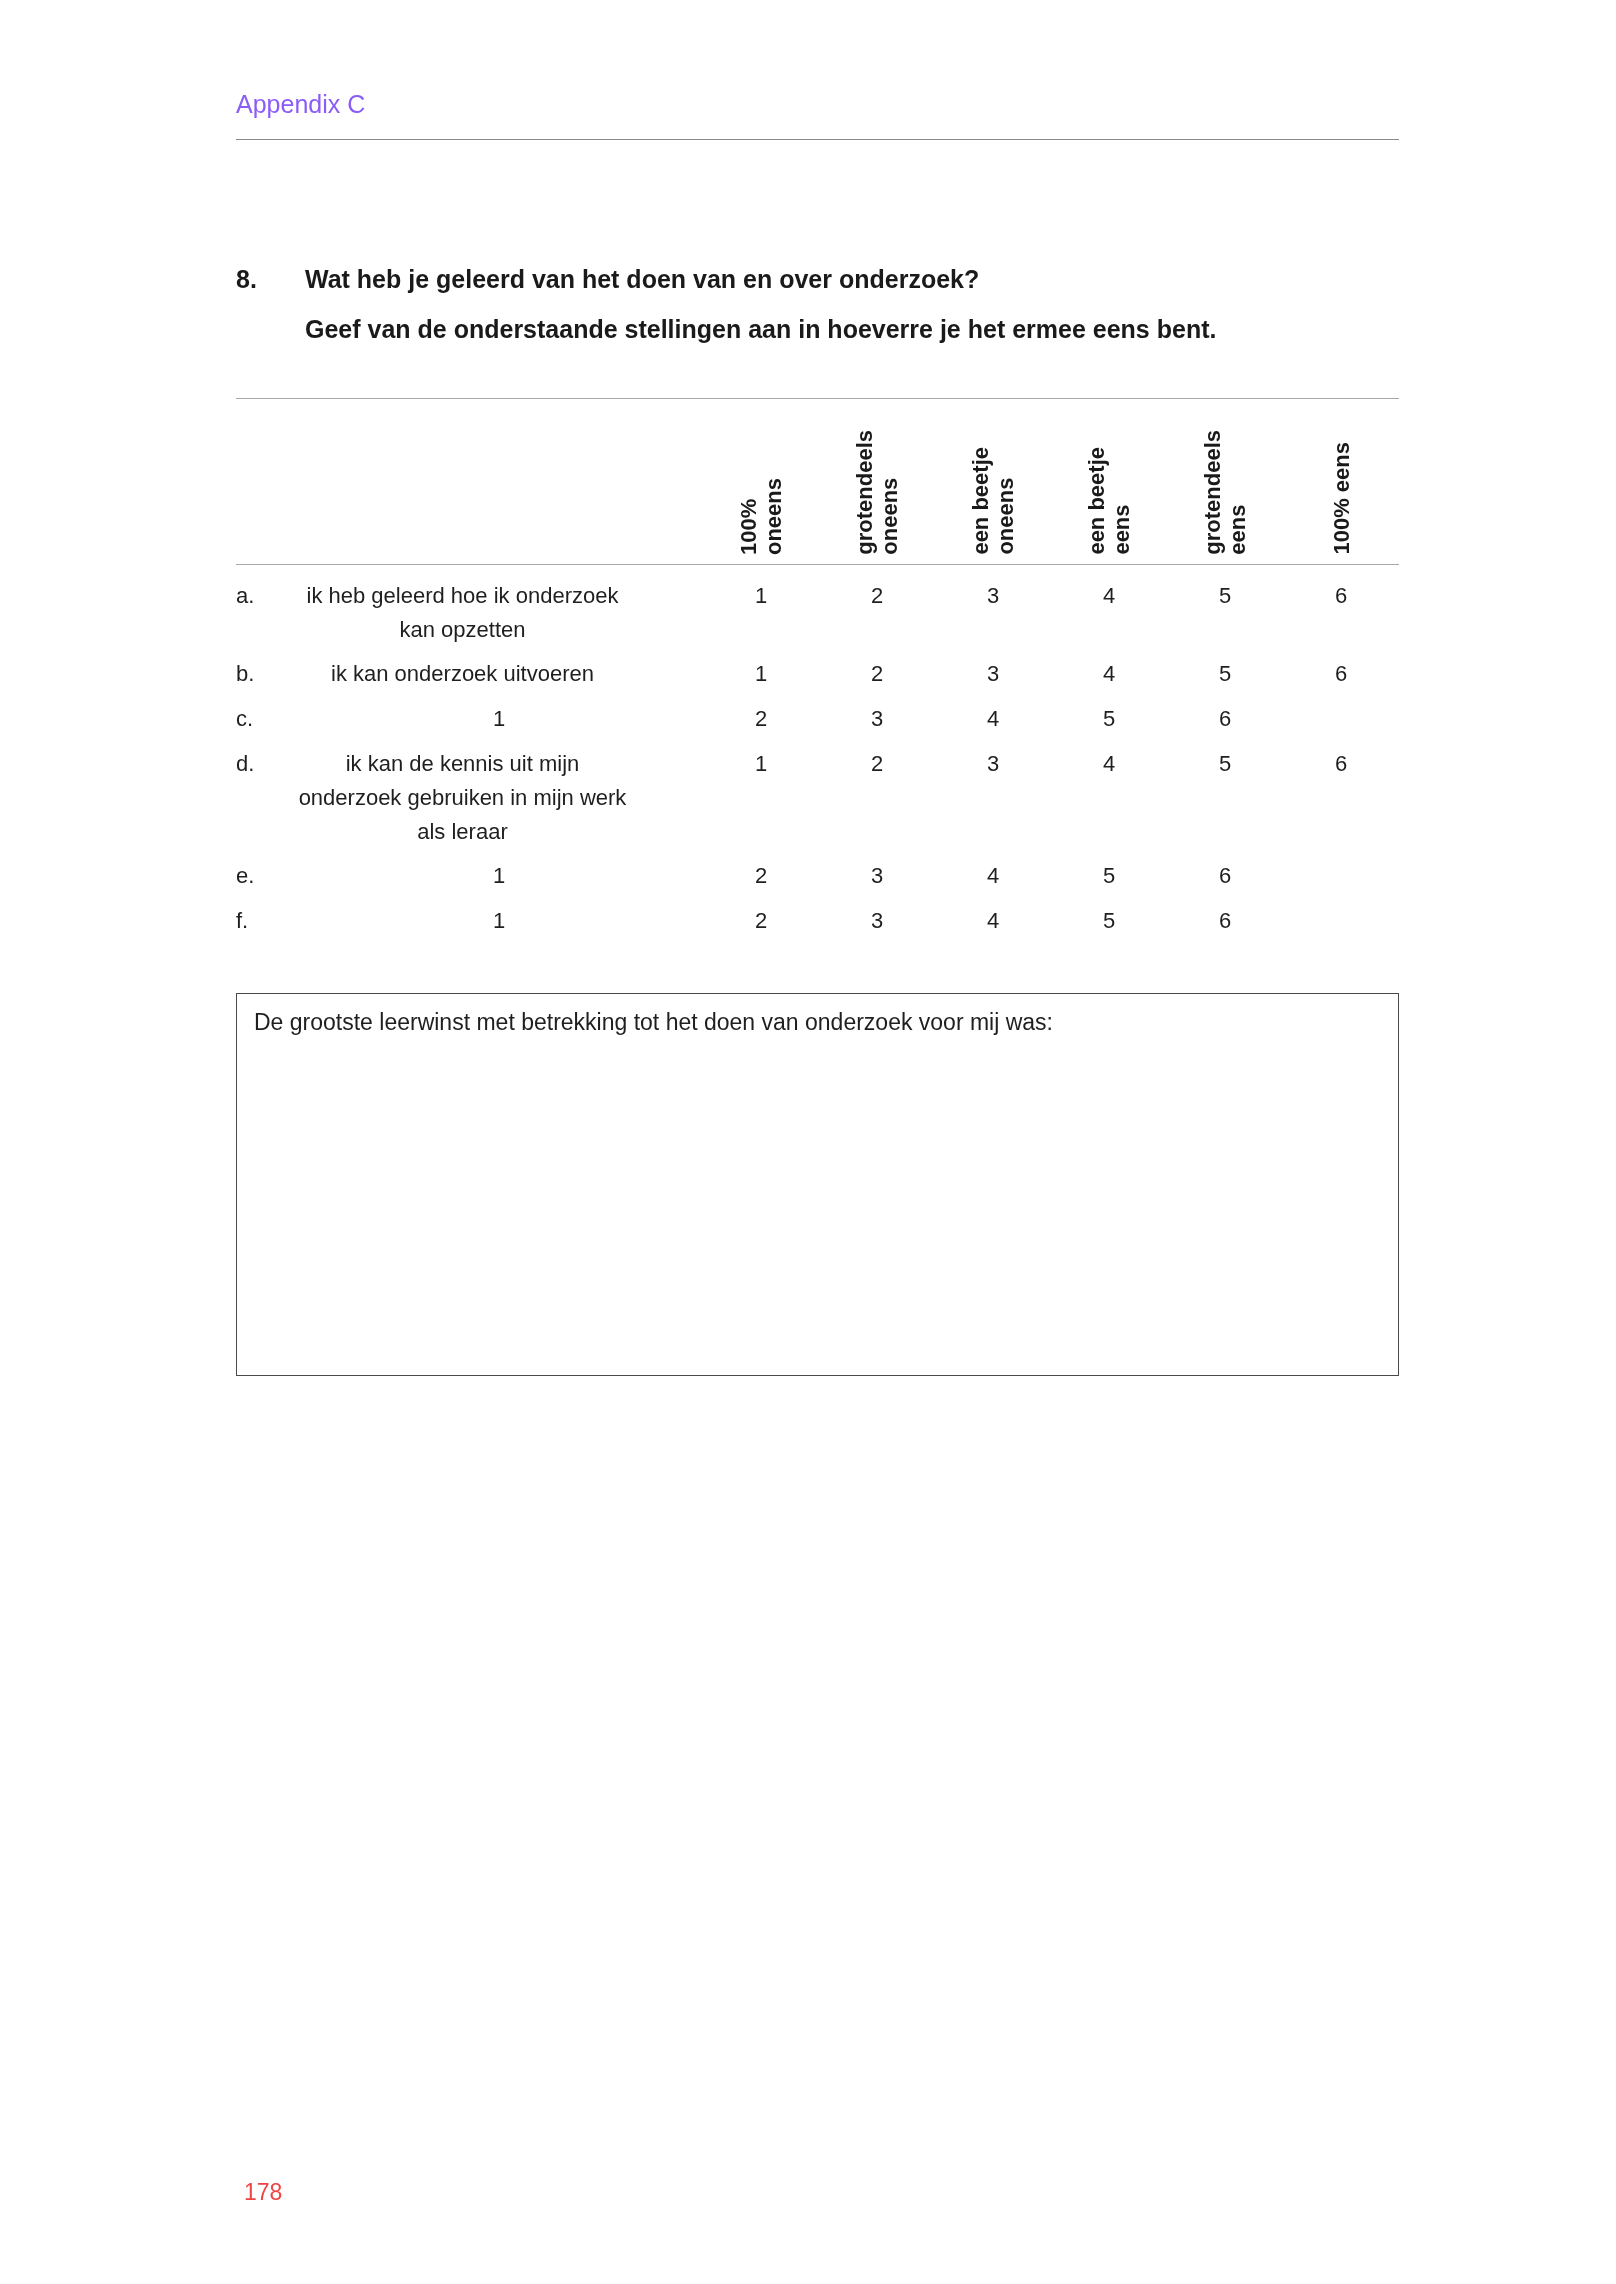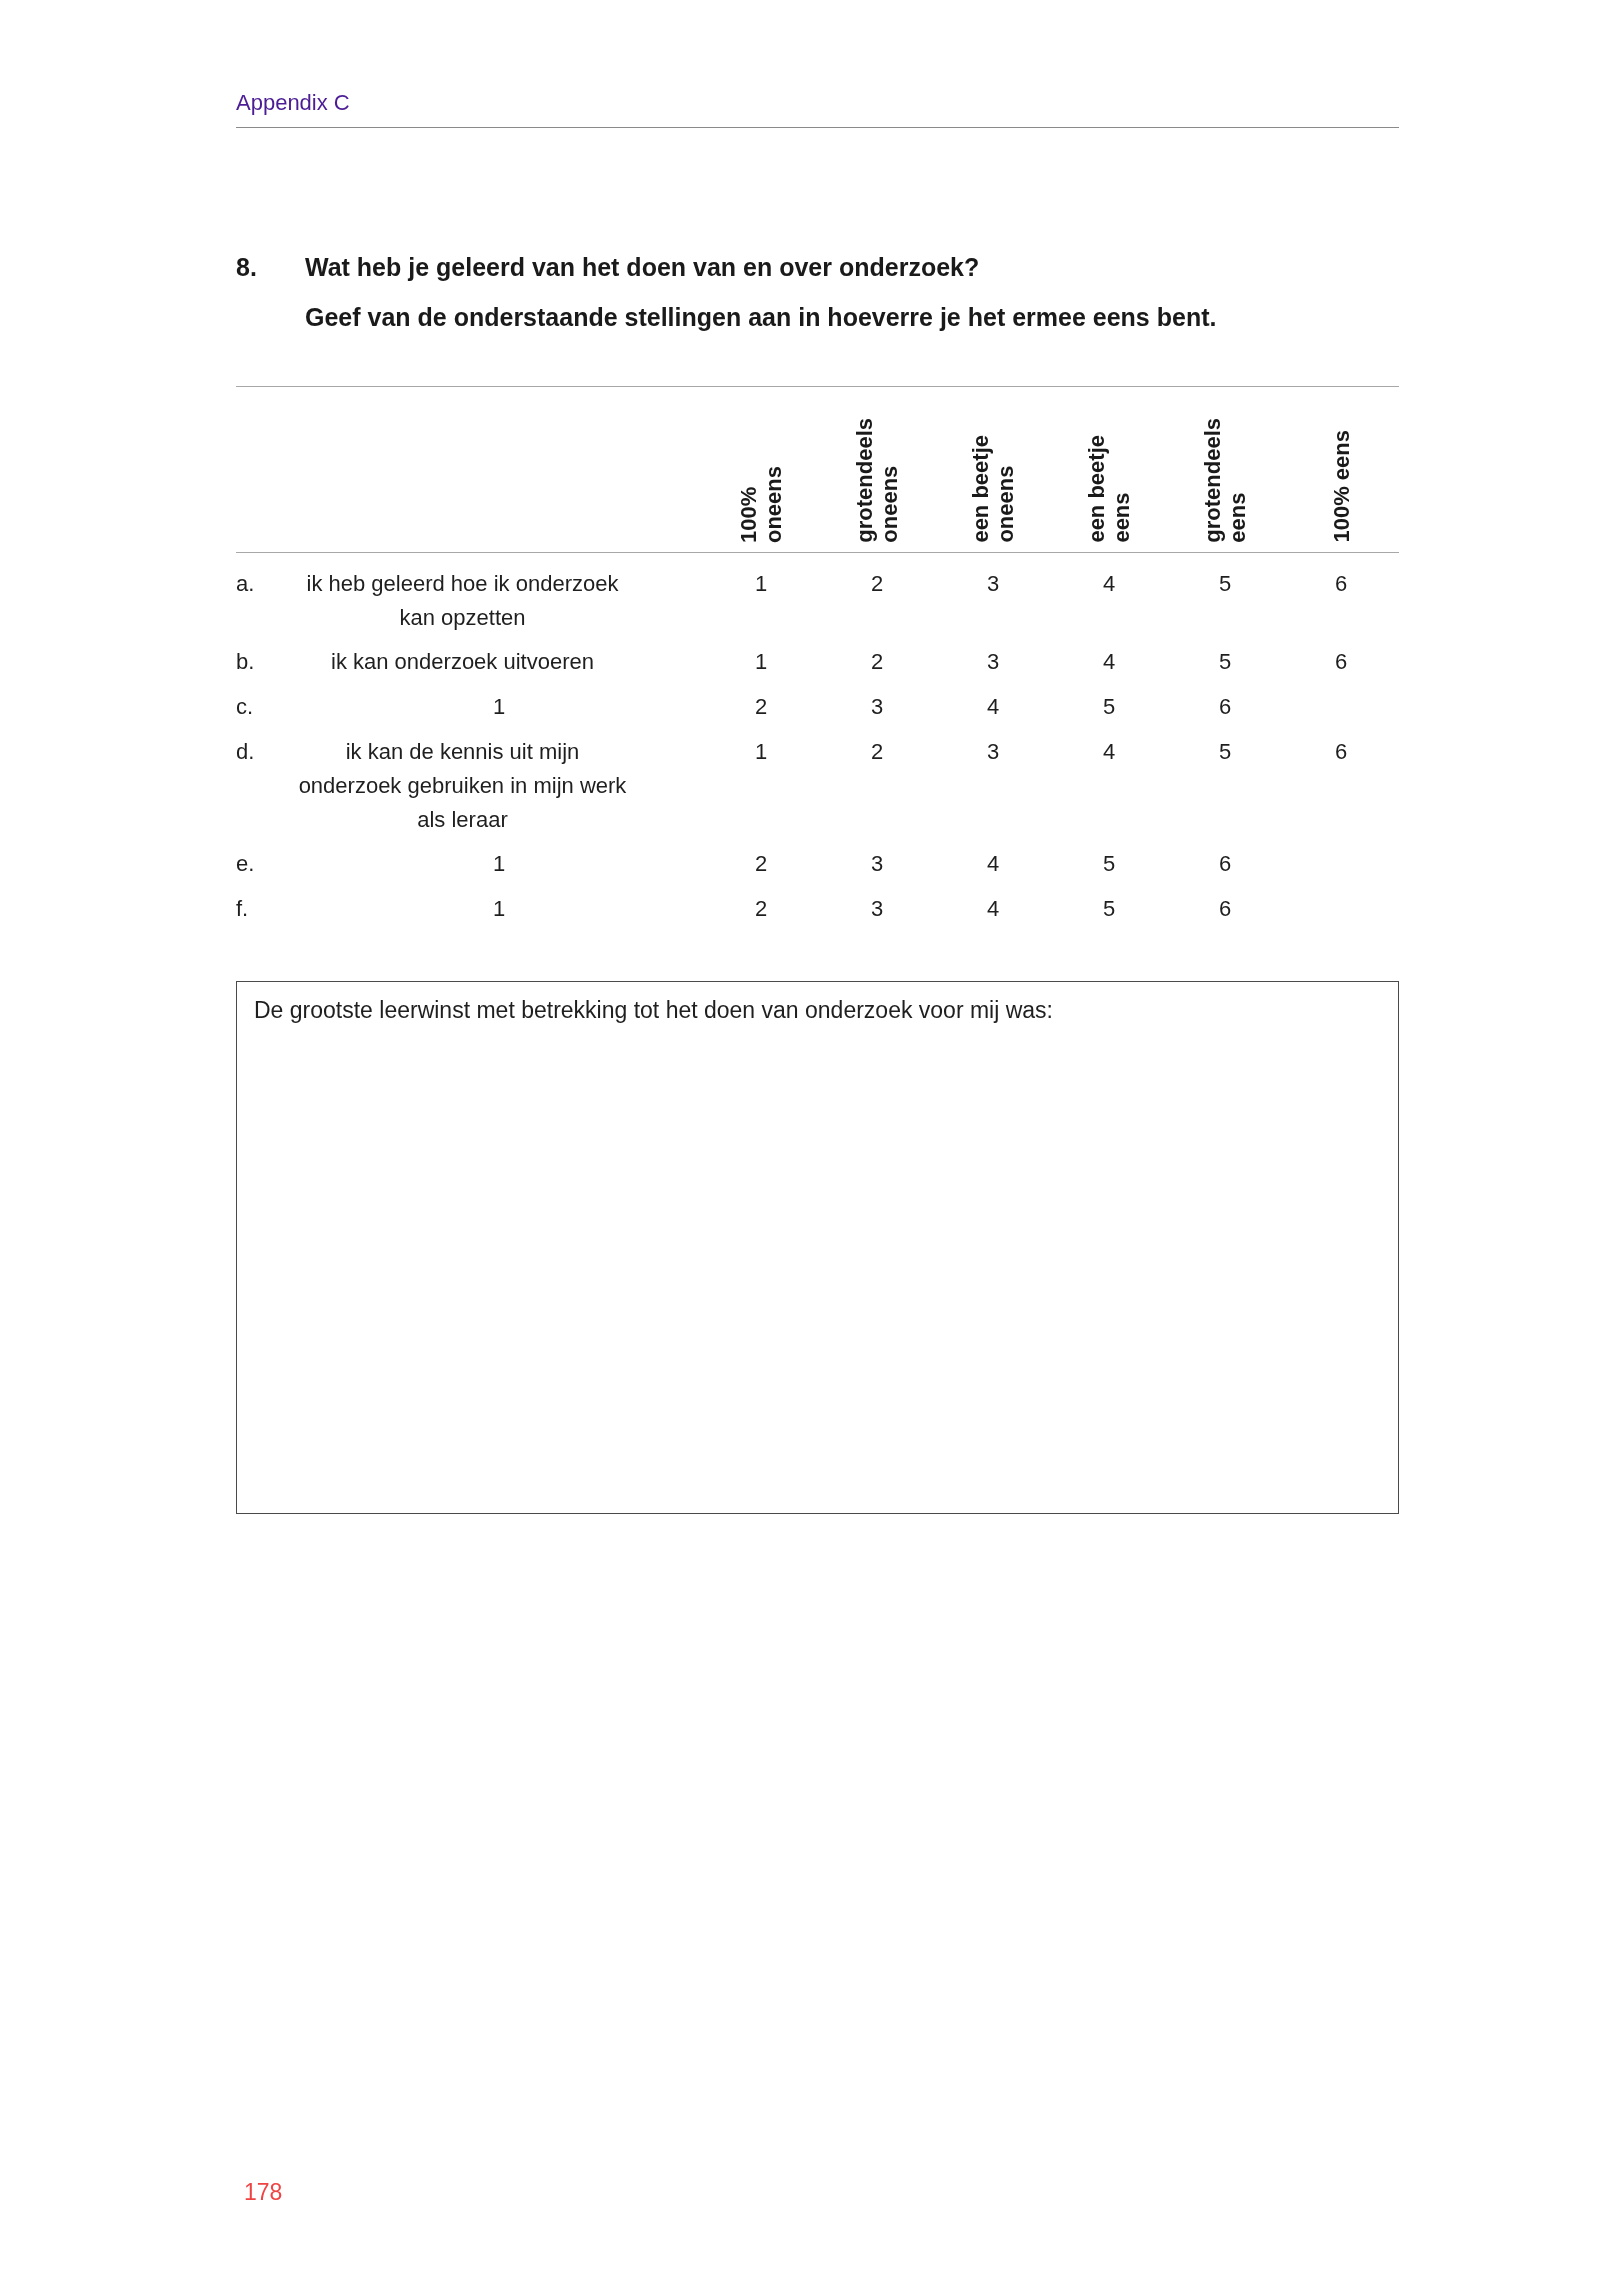--- a/index.html
+++ b/index.html
@@ -10,23 +10,23 @@
   }
   .page {
     position: relative;
     width: 1616px;
     height: 2284px;
     background: #ffffff;
     padding: 90px 217px 0 236px;
   }
   
   .running-header {
-    font-size: 22px;
-    color: #4c1d95;
-    padding-bottom: 11px;
+    font-size: 25px;
+    color: #8b5cf6;
+    padding-bottom: 20px;
     border-bottom: 1.5px solid #8a8a8a;
   }
   
   .question-block {
     display: flex;
     margin-top: 114px;
   }
   .q-number {
     width: 69px;
     flex: 0 0 69px;
@@ -88,21 +88,21 @@
   .letter { }
   .statement { padding-right: 73px; text-align: center; }
   .num {
     text-align: center;
     align-self: start;
   }
   
   .open-box {
     margin-top: 55px;
     width: 1163px;
-    height: 533px;
+    height: 383px;
     border: 1.5px solid #4a4a4a;
     padding: 12px 17px;
     font-size: 23px;
     color: #1f1f1f;
     line-height: 33px;
   }
   
   .page-number {
     position: absolute;
     left: 244px;

